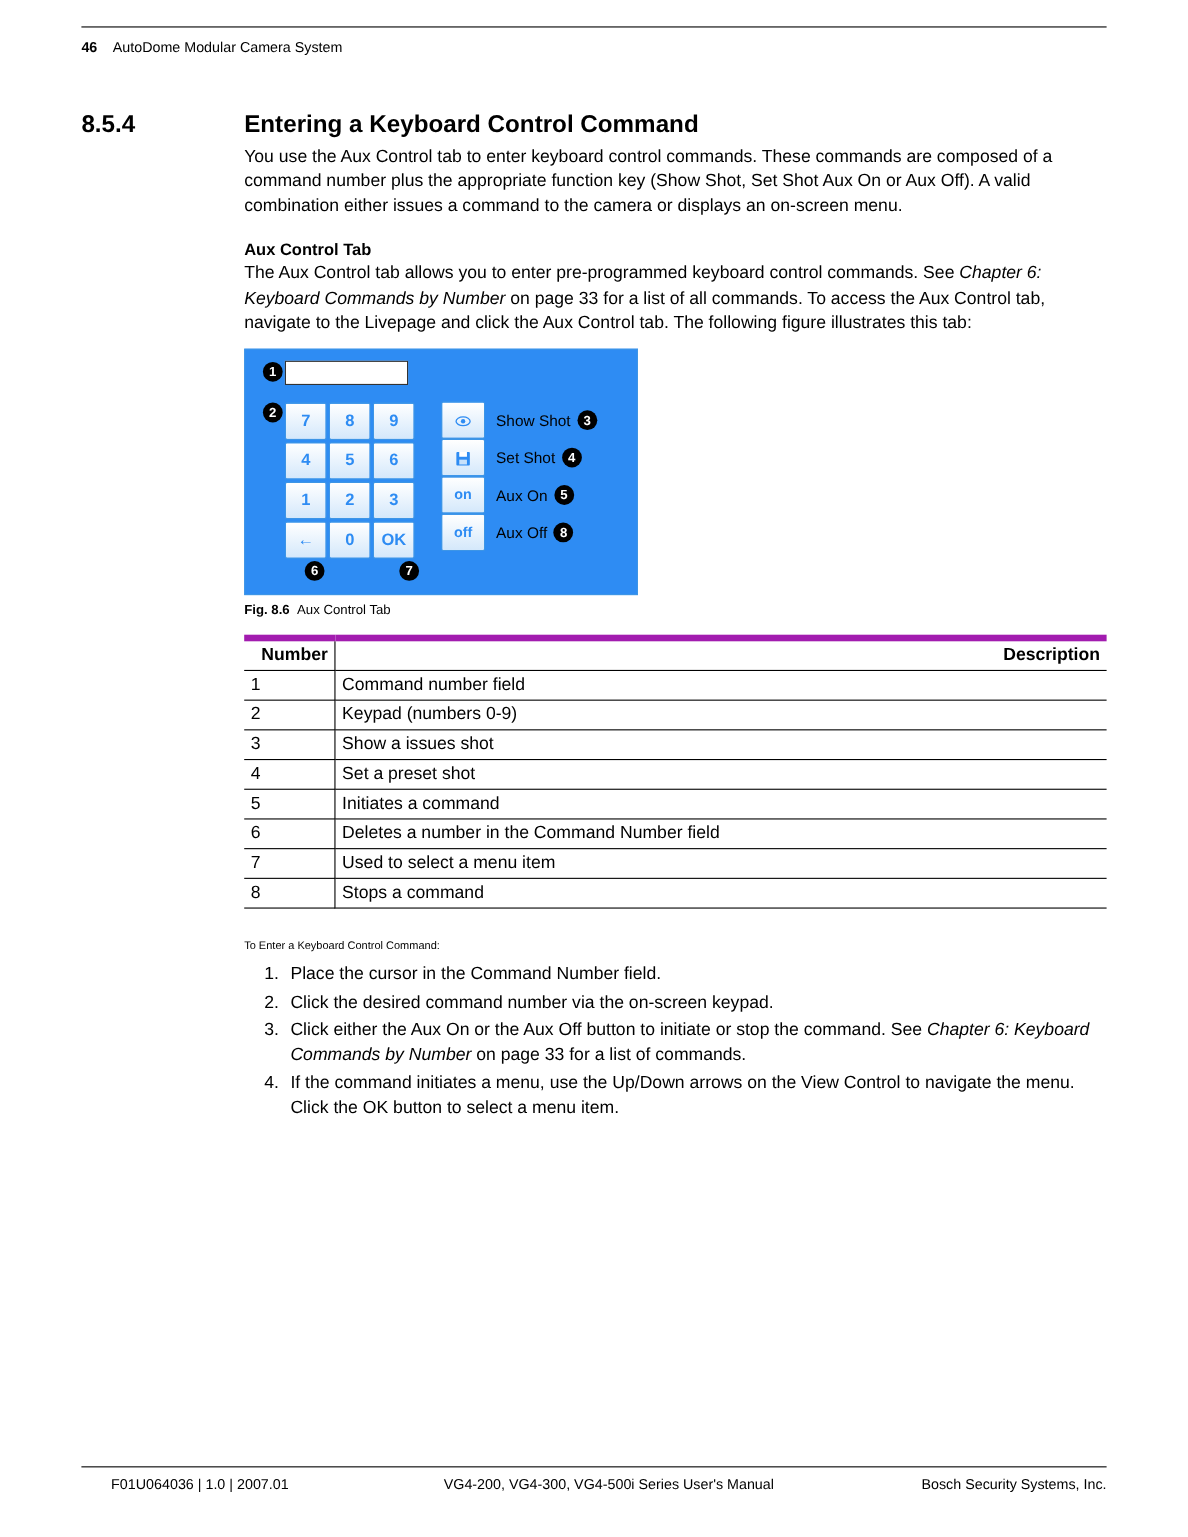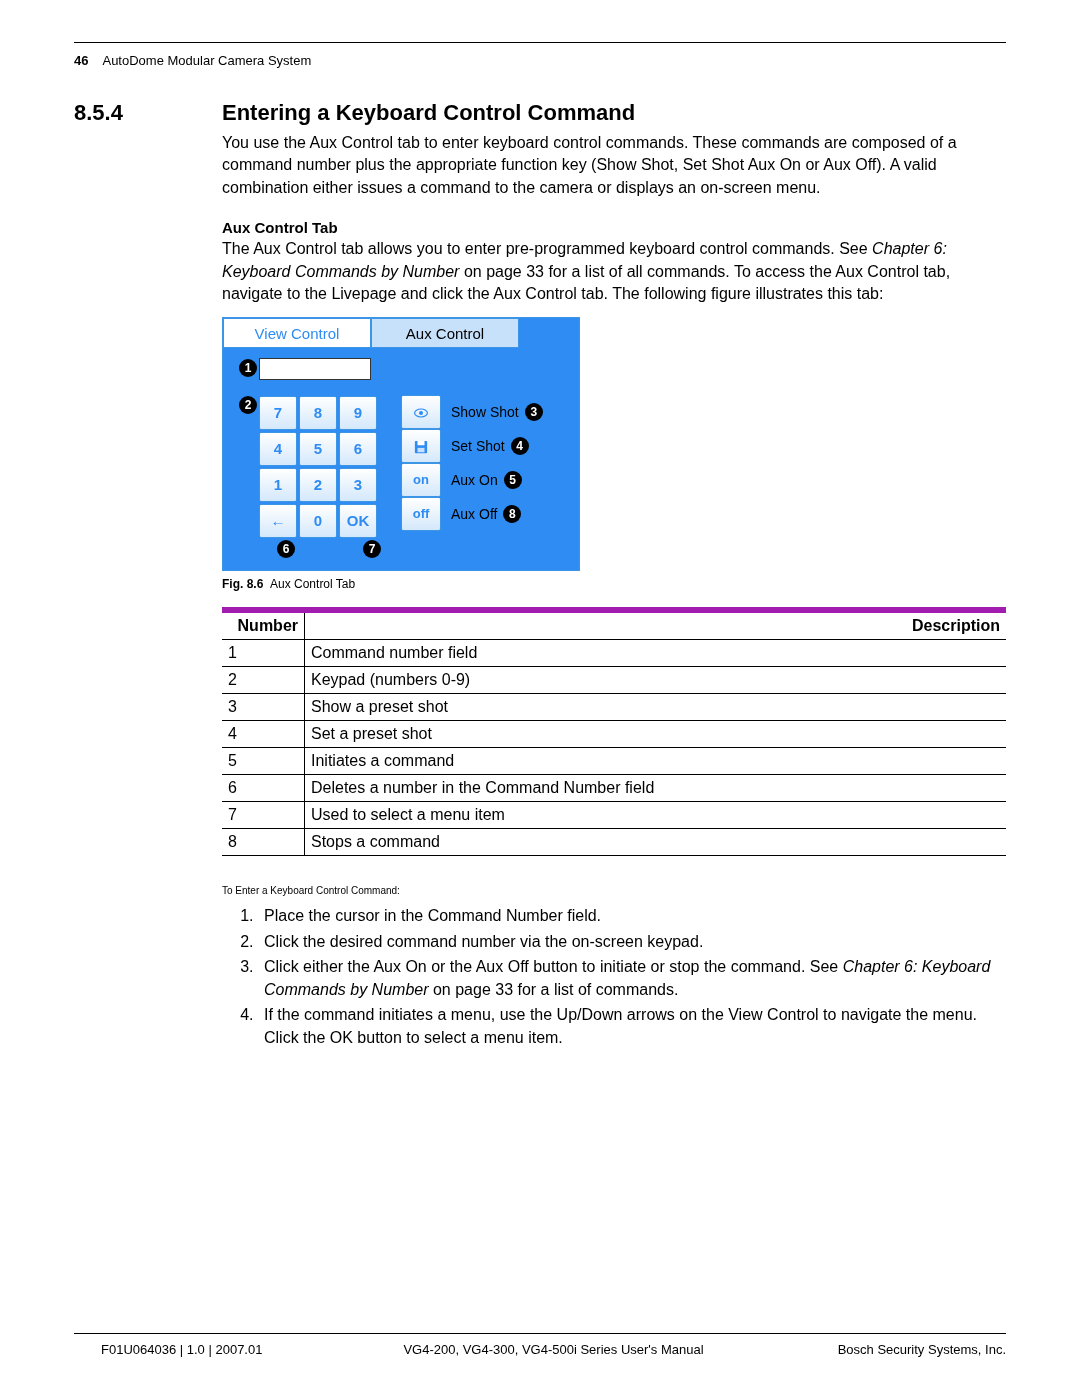--- a/index.html
+++ b/index.html
@@ -6,21 +6,21 @@
   margin: 0;
   background: #fff;
   font-family: Arial, Helvetica, sans-serif;
   color: #000;
 }
 .page {
   width: 1080px;
   height: 1397px;
   position: relative;
   box-sizing: border-box;
-  padding: 42px 74px 40px 74px;
+  padding: 24px 74px 40px 74px;
 }
 .top-rule {
   border-top: 1px solid #000;
   margin-bottom: 10px;
 }
 .header-row {
   display: flex;
   font-size: 13px;
   padding-bottom: 16px;
 }
@@ -258,25 +258,20 @@
     <div class="main-col">
       <h2 class="sectitle">Entering a Keyboard Control Command</h2>
       <p>You use the Aux Control tab to enter keyboard control commands. These commands are composed of a command number plus the appropriate function key (Show Shot, Set Shot Aux On or Aux Off). A valid combination either issues a command to the camera or displays an on-screen menu.</p>
 
       <p class="sub">Aux Control Tab</p>
       <p>
         <span>The Aux Control tab allows you to enter pre-programmed keyboard control commands. See </span><span class="ital">Chapter 6: Keyboard Commands by Number</span><span> on page 33 for a list of all commands. To access the Aux Control tab, navigate to the Livepage and click the Aux Control tab. The following figure illustrates this tab:</span>
       </p>
 
       <div class="fig">
-        <div class="tabrow">
-          <div class="tab vc">View Control</div>
-          <div class="tab ac">Aux Control</div>
-          <div class="tabblank"></div>
-        </div>
         <div class="inputrow">
           <span class="callout calloutabs" style="left:-26px;top:1px;">1</span>
           <div class="field"></div>
         </div>
         <div class="keypadarea">
           <span class="callout calloutabs" style="left:-26px;top:0;">2</span>
           <div class="keypad">
             <div class="key">7</div>
             <div class="key">8</div>
             <div class="key">9</div>
@@ -343,21 +338,21 @@
           <tr>
               <td>1</td>
               <td>Command number field</td>
             </tr>
           <tr>
               <td>2</td>
               <td>Keypad (numbers 0-9)</td>
             </tr>
           <tr>
               <td>3</td>
-              <td>Show a preset shot</td>
+              <td>Show a issues shot</td>
             </tr>
           <tr>
               <td>4</td>
               <td>Set a preset shot</td>
             </tr>
           <tr>
               <td>5</td>
               <td>Initiates a command</td>
             </tr>
           <tr>

